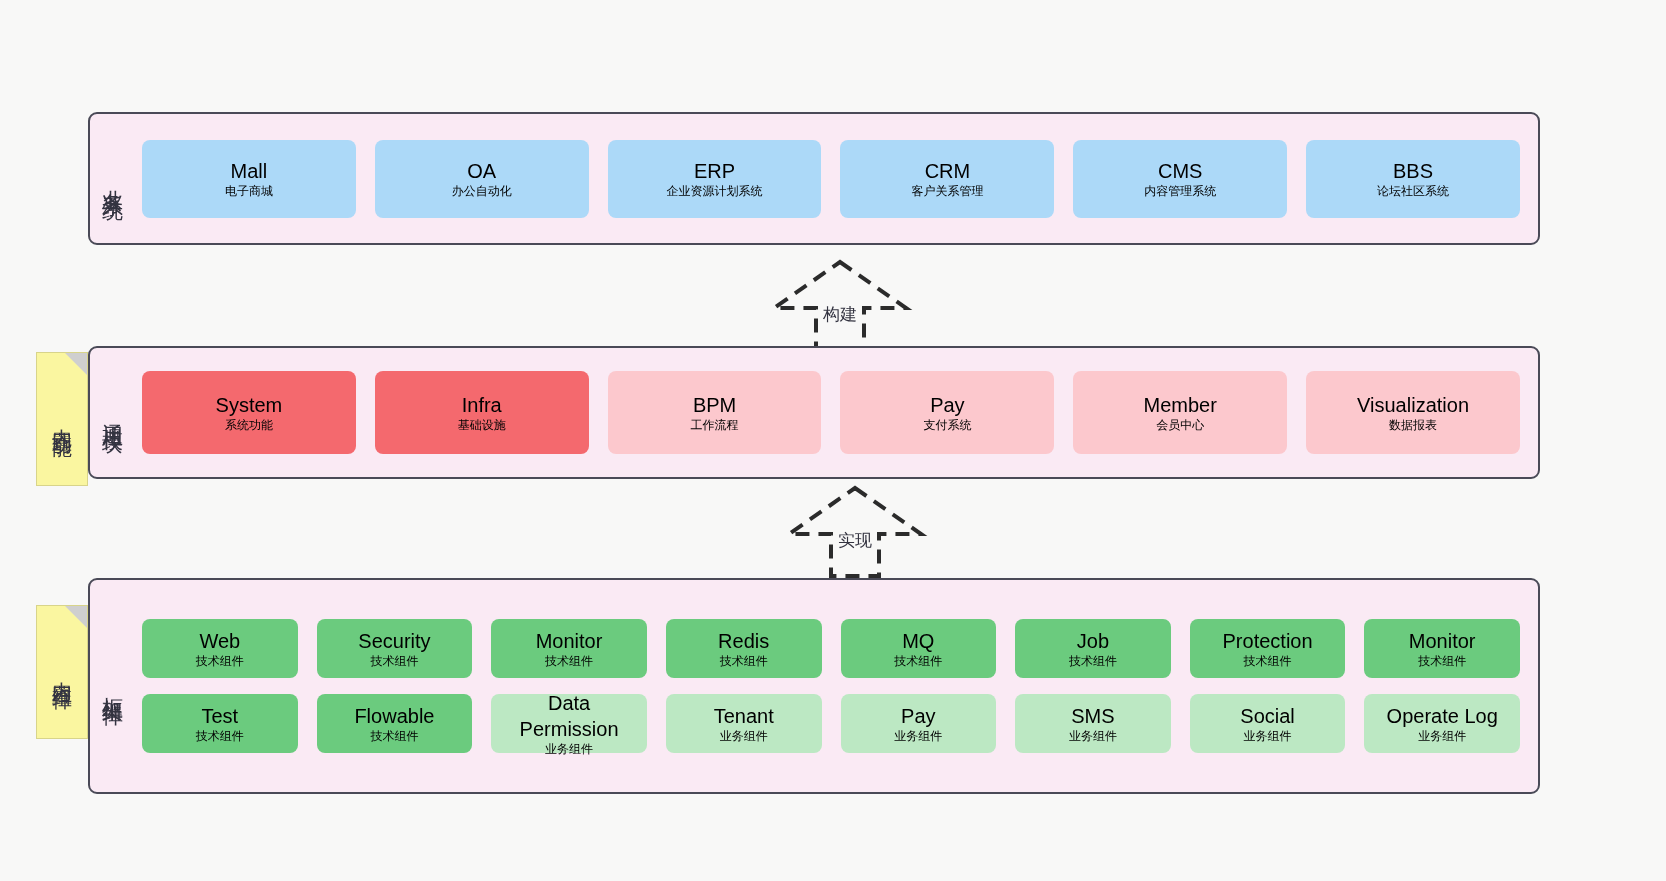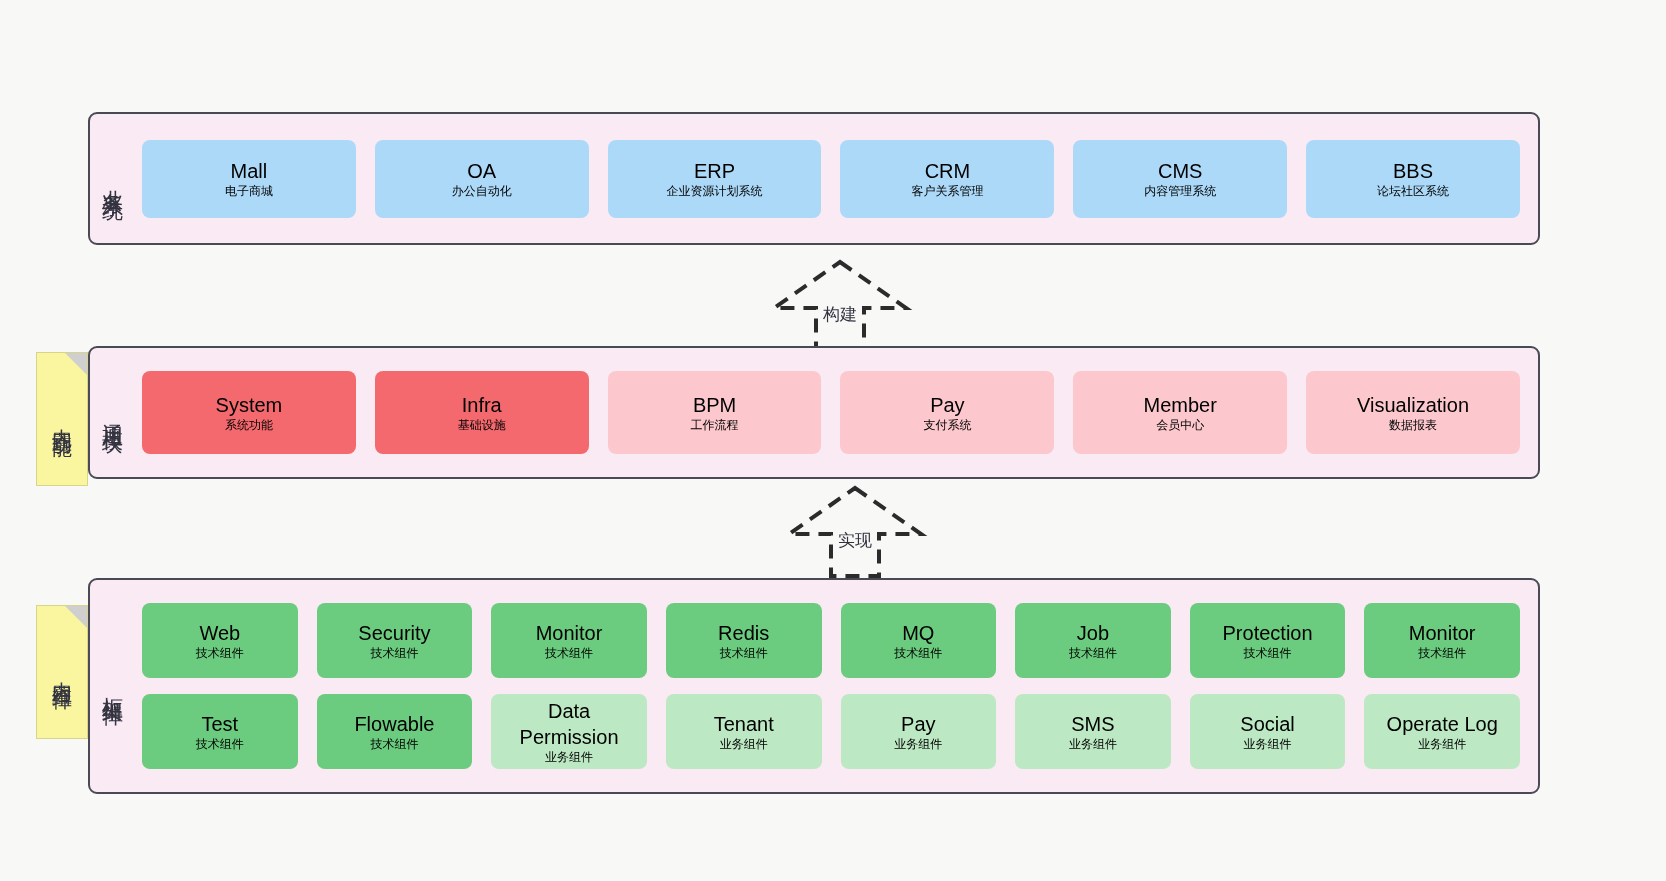--- a/index.html
+++ b/index.html
@@ -105,21 +105,21 @@
     line-height: 1.3;
     box-sizing: border-box;
     padding: 4px 6px;
     color: #000000;
   }
   .card .t1 { font-size: 20px; }
   .card .t2 { font-size: 12px; }
 
   .layer-biz   .card { height: 78px; }
   .layer-mod   .card { height: 83px; }
-  .layer-frame .card { height: 75px; }
+  .layer-frame .card { height: 59px; }
 
   .c-blue       { background: #ACD9F8; }
   .c-red        { background: #F4696E; }
   .c-pink       { background: #FCC8CD; }
   .c-green      { background: #6BCB7E; }
   .c-greenlight { background: #BCE8C3; }
 
   
   .layer-biz   { left: 88px; top: 112px; width: 1452px; height: 133px; }
   .layer-mod   { left: 88px; top: 346px; width: 1452px; height: 133px; }

